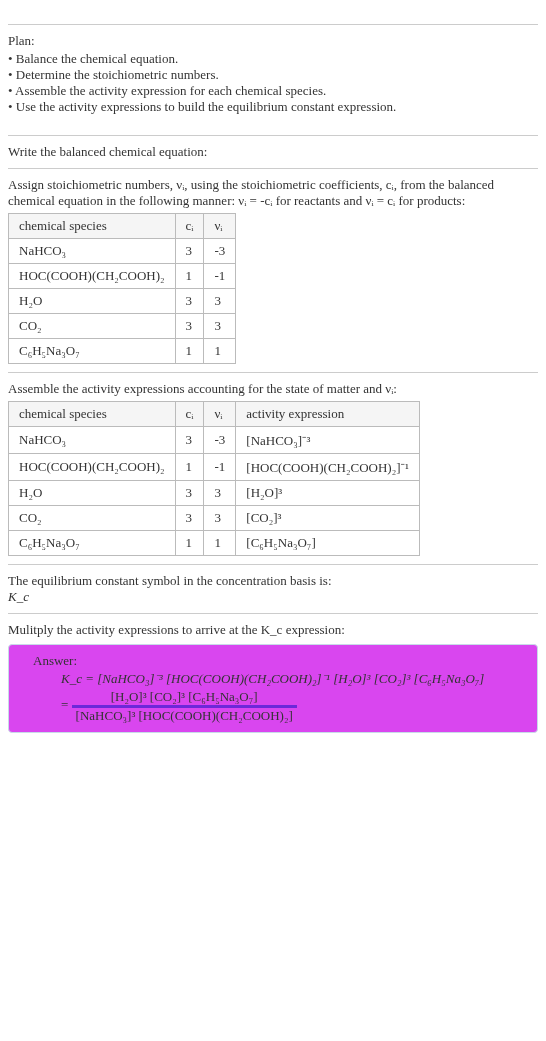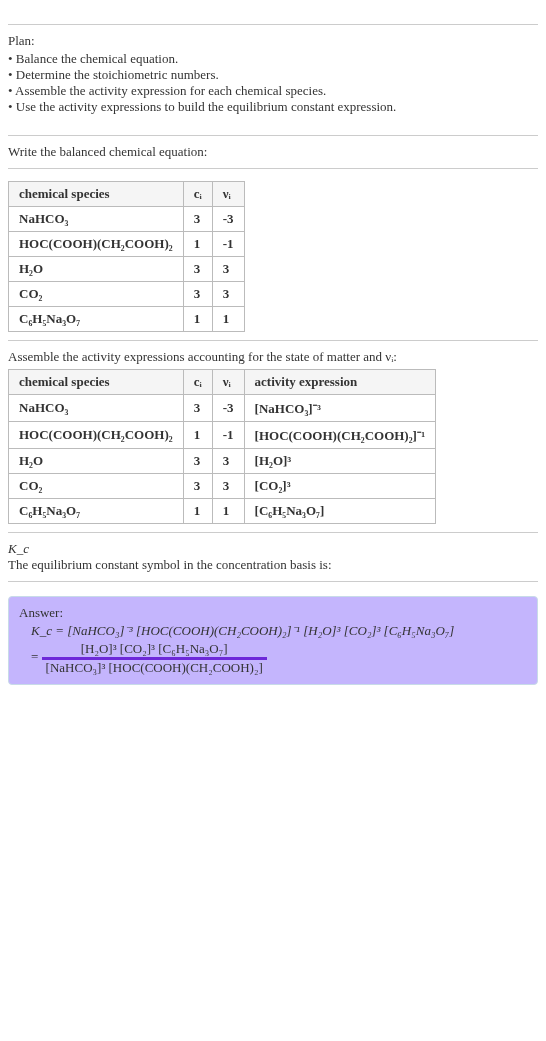--- a/index.html
+++ b/index.html
@@ -12,36 +12,36 @@
     background: #fff;
   }
   .section {
     border-bottom: 1px solid #ccc;
     padding: 8px 0;
   }
   .section:last-child {
     border-bottom: none;
   }
   .answer-box {
-    background: #c4b5fd;
+    background: #d946ef;
     border: 1px solid #c8dbe8;
     border-radius: 4px;
-    padding: 8px 10px;
+    padding: 8px 24px;
     margin-top: 6px;
   }
   table.data {
     border-collapse: collapse;
     margin-top: 4px;
   }
   table.data th, table.data td {
     border: 1px solid #bbb;
     padding: 4px 10px;
     text-align: left;
     vertical-align: middle;
-    font-weight: bold;
+    font-weight: normal;
   }
   table.data th {
     background: #f5f5f5;
   }
   .plan-list {
     list-style: none;
     padding: 0;
     margin: 2px 0 12px 0;
   }
   .plan-list li::before {
@@ -55,21 +55,21 @@
   .frac .num {
     display: block;
     border-bottom: 3px solid #6d28d9;
     padding: 0 4px;
   }
   .frac .den {
     display: block;
     padding: 0 4px;
   }
   .indent {
-    margin-left: 12px;
+    margin-left: 28px;
   }
   .eq-line {
     white-space: nowrap;
   }
 </style>
 </head>
 <body>
 
 <div class="section">
 </div>
@@ -82,20 +82,21 @@
     <li>Assemble the activity expression for each chemical species.</li>
     <li>Use the activity expressions to build the equilibrium constant expression.</li>
   </ul>
 </div>
 
 <div class="section">
   <div>Write the balanced chemical equation:</div>
 </div>
 
 <div class="section">
+  <div>Assign stoichiometric numbers, νᵢ, using the stoichiometric coefficients, cᵢ, from the balanced chemical equation in the following manner: νᵢ = -cᵢ for reactants and νᵢ = cᵢ for products:</div>
   <table class="data">
     <tbody>
         <tr>
       <th>chemical species</th>
       <th>cᵢ</th>
       <th>νᵢ</th>
     </tr>
     <tr>
       <td>NaHCO₃</td>
       <td>3</td>
@@ -163,25 +164,26 @@
       <td>C₆H₅Na₃O₇</td>
       <td>1</td>
       <td>1</td>
       <td>[C₆H₅Na₃O₇]</td>
     </tr>
   </tbody>
     </table>
 </div>
 
 <div class="section">
+  <div>The equilibrium constant symbol in the concentration basis is:</div>
   <div><i>K_c</i></div>
-  <div>The equilibrium constant symbol in the concentration basis is:</div>
 </div>
 
 <div class="section" style="border-bottom:none;">
+  <div>Mulitply the activity expressions to arrive at the K_c expression:</div>
   <div class="answer-box">
     <div>Answer:</div>
     <div class="indent eq-line">
       <i>K_c = [NaHCO₃]⁻³ [HOC(COOH)(CH₂COOH)₂]⁻¹ [H₂O]³ [CO₂]³ [C₆H₅Na₃O₇]</i>
     </div>
     <div class="indent" style="margin-top:2px;">
       <span>= </span>
       <span class="frac">
         <span class="num">[H₂O]³ [CO₂]³ [C₆H₅Na₃O₇]</span>
         <span class="den">[NaHCO₃]³ [HOC(COOH)(CH₂COOH)₂]</span>

